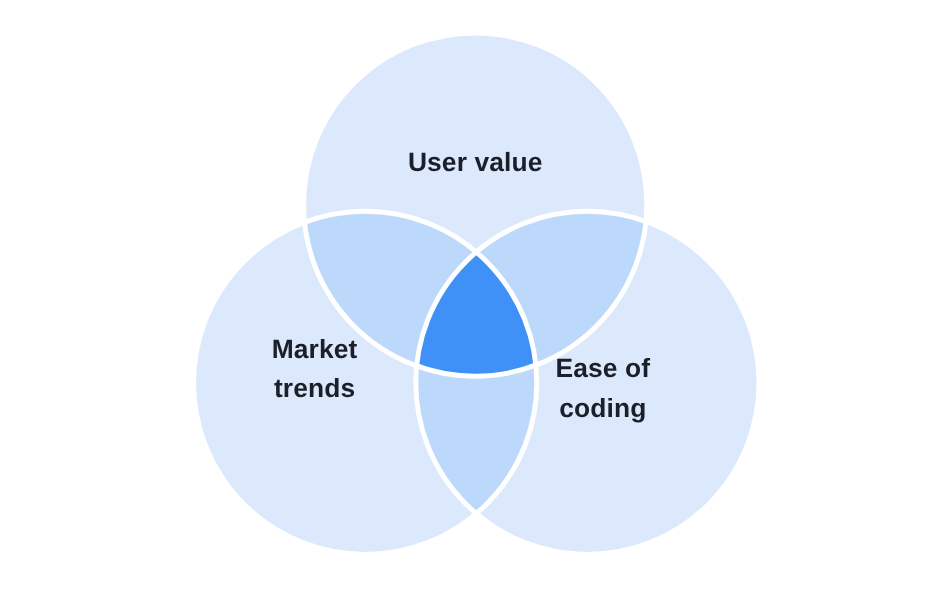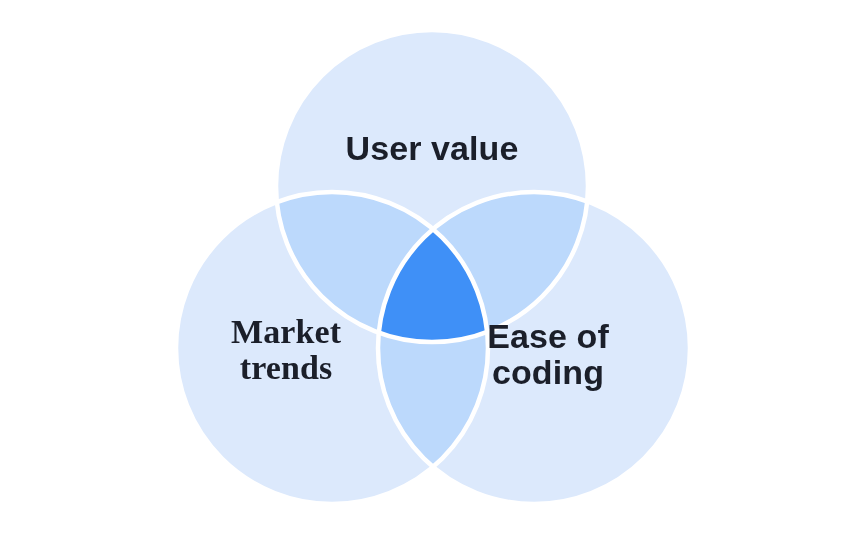--- a/index.html
+++ b/index.html
@@ -9,28 +9,28 @@
     position: relative; overflow: hidden;
     font-family: "Liberation Sans", sans-serif;
   }
   .stage { position: absolute; left: 0; top: 0; width: 864px; height: 540px; }
   .stage svg { position: absolute; left: 0; top: 0; display: block; }
   .label {
     position: absolute;
     transform: translate(-50%, -50%);
     color: #1b1f2a;
     font-weight: 700;
-    font-size: 34px;
+    font-size: 24px;
     line-height: 36px;
     text-align: center;
     white-space: pre-line;
     letter-spacing: 0.1px;
   }
   .label-user   { left: 432px; top: 148px; }
-  .label-market { left: 286px; top: 350px; font-family: Liberation Serif, serif; }
+  .label-market { left: 286px; top: 336px; }
   .label-ease   { left: 548px; top: 354px; }
 </style>
 </head>
 <body>
 
 <div class="stage">
   <svg width="864" height="540" viewBox="0 0 864 540">
     <defs>
       <clipPath id="clip-top">
           <circle cx="432" cy="186" r="156"></circle>

